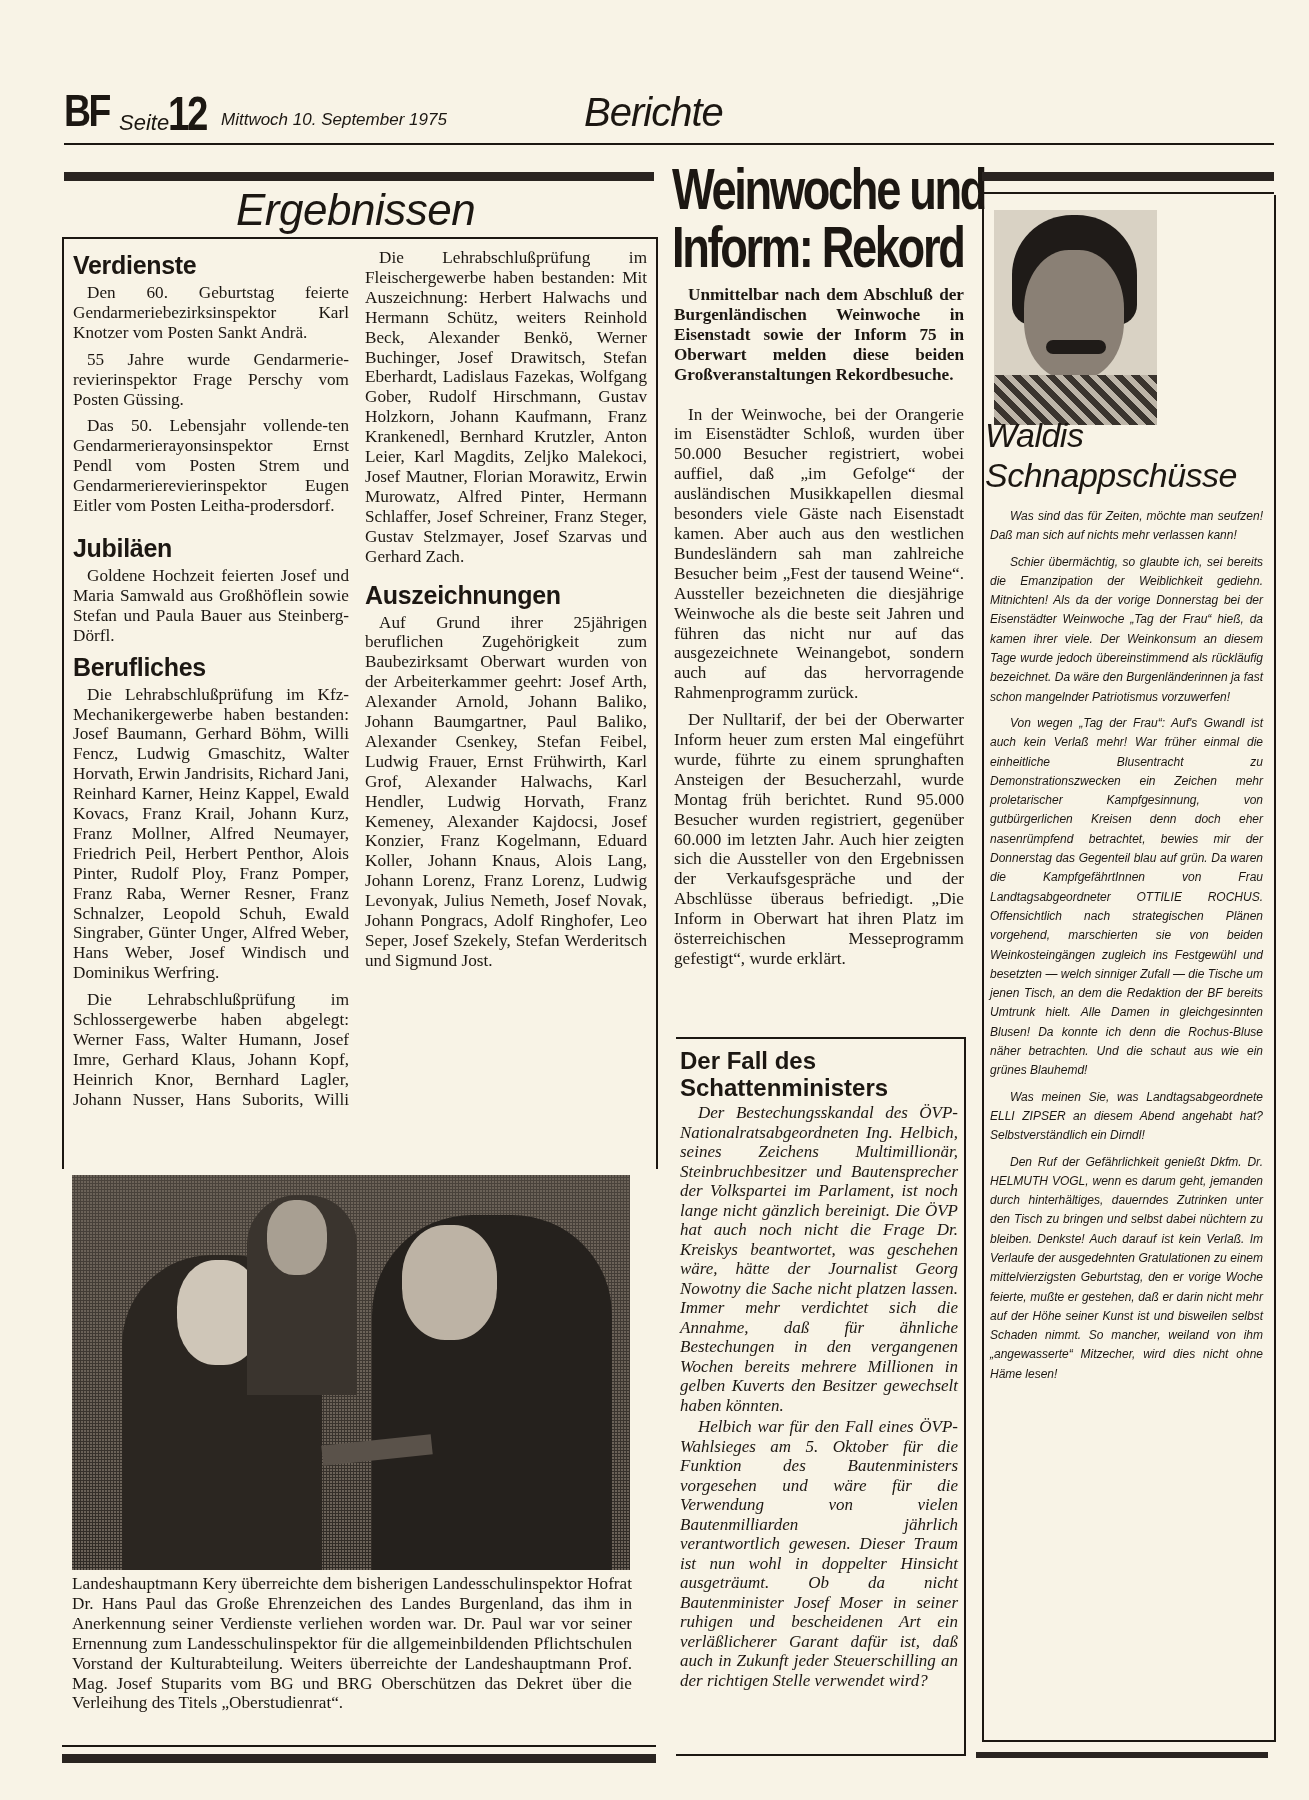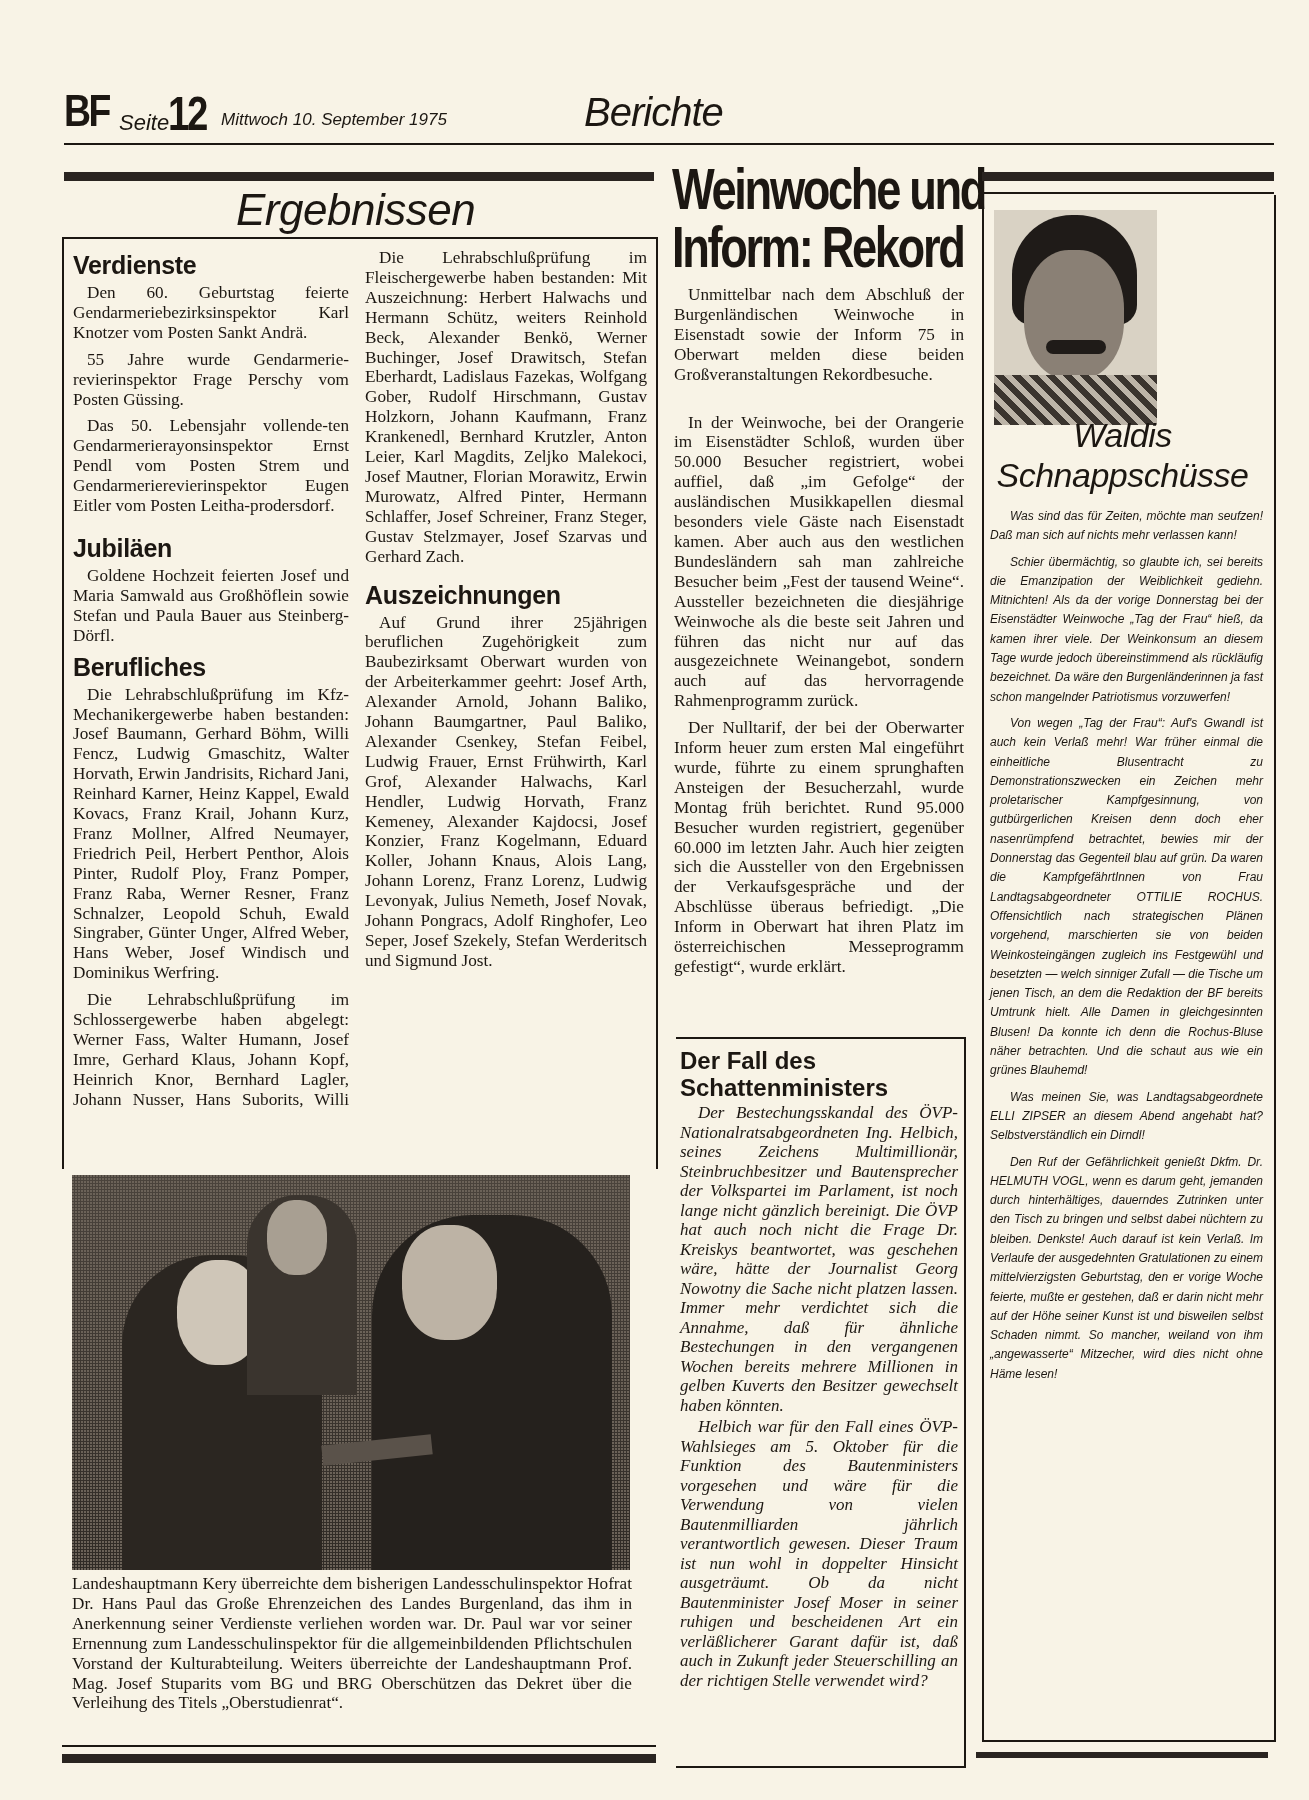--- a/index.html
+++ b/index.html
@@ -71,26 +71,26 @@
 </div>
 <div class="abs txt" style="left:72px;top:1574px;width:560px;text-indent:0;">Landeshauptmann Kery überreichte dem bisherigen Landesschulinspektor Hofrat Dr. Hans Paul das Große Ehrenzeichen des Landes Burgenland, das ihm in Anerkennung seiner Verdienste verliehen worden war. Dr. Paul war vor seiner Ernennung zum Landesschulinspektor für die allgemeinbildenden Pflichtschulen Vorstand der Kulturabteilung. Weiters überreichte der Landeshauptmann Prof. Mag. Josef Stuparits vom BG und BRG Oberschützen das Dekret über die Verleihung des Titels „Oberstudienrat“.</div>
 <div class="rule" style="left:62px;top:1745px;width:594px;height:2px;"></div>
 <div class="thickbar" style="left:62px;top:1754px;width:594px;"></div>
 
 <div class="abs sans" style="left:672px;top:160px;width:300px;font-weight:bold;font-size:58px;line-height:58px;letter-spacing:-3px;transform:scaleX(0.78);transform-origin:left top;white-space:nowrap;">
   <div>Weinwoche und</div>
   <div>Inform: Rekord</div>
 </div>
 <div class="abs txt" style="left:674px;top:285px;width:290px;">
-  <p style="font-weight:normal;margin-bottom:28px;">Unmittelbar nach dem Abschluß der Burgenländischen Weinwoche in Eisenstadt sowie der Inform 75 in Oberwart melden diese beiden Großveranstaltungen Rekordbesuche.</p>
+  <p style="font-weight:bold;margin-bottom:20px;">Unmittelbar nach dem Abschluß der Burgenländischen Weinwoche in Eisenstadt sowie der Inform 75 in Oberwart melden diese beiden Großveranstaltungen Rekordbesuche.</p>
   <p>In der Weinwoche, bei der Orangerie im Eisenstädter Schloß, wurden über 50.000 Besucher registriert, wobei auffiel, daß „im Gefolge“ der ausländischen Musikkapellen diesmal besonders viele Gäste nach Eisenstadt kamen. Aber auch aus den westlichen Bundesländern sah man zahlreiche Besucher beim „Fest der tausend Weine“. Aussteller bezeichneten die diesjährige Weinwoche als die beste seit Jahren und führen das nicht nur auf das ausgezeichnete Weinangebot, sondern auch auf das hervorragende Rahmenprogramm zurück.</p>
   <p>Der Nulltarif, der bei der Oberwarter Inform heuer zum ersten Mal eingeführt wurde, führte zu einem sprunghaften Ansteigen der Besucherzahl, wurde Montag früh berichtet. Rund 95.000 Besucher wurden registriert, gegenüber 60.000 im letzten Jahr. Auch hier zeigten sich die Aussteller von den Ergebnissen der Verkaufsgespräche und der Abschlüsse überaus befriedigt. „Die Inform in Oberwart hat ihren Platz im österreichischen Messeprogramm gefestigt“, wurde erklärt.</p>
 </div>
 
-<div class="abs" style="left:676px;top:1037px;width:278px;height:715px;border-top:2px solid #1c1712;border-right:2px solid #1c1712;border-bottom:2px solid #1c1712;padding:0 6px 12px 4px;">
+<div class="abs" style="left:676px;top:1037px;width:278px;height:715px;border-top:2px solid #1c1712;border-right:2px solid #1c1712;border-bottom:2px solid #1c1712;padding:0 6px 0 4px;">
   <div class="sans" style="font-weight:bold;font-size:24px;line-height:27px;margin-top:8px;margin-bottom:2px;">
     <div>Der Fall des</div>
     <div>Schattenministers</div>
   </div>
   <div class="iser">
     <p>Der Bestechungsskandal des ÖVP-Nationalratsabgeordneten Ing. Helbich, seines Zeichens Multimillionär, Steinbruchbesitzer und Bautensprecher der Volkspartei im Parlament, ist noch lange nicht gänzlich bereinigt. Die ÖVP hat auch noch nicht die Frage Dr. Kreiskys beantwortet, was geschehen wäre, hätte der Journalist Georg Nowotny die Sache nicht platzen lassen. Immer mehr verdichtet sich die Annahme, daß für ähnliche Bestechungen in den vergangenen Wochen bereits mehrere Millionen in gelben Kuverts den Besitzer gewechselt haben könnten.</p>
     <p>Helbich war für den Fall eines ÖVP-Wahlsieges am 5. Oktober für die Funktion des Bautenministers vorgesehen und wäre für die Verwendung von vielen Bautenmilliarden jährlich verantwortlich gewesen. Dieser Traum ist nun wohl in doppelter Hinsicht ausgeträumt. Ob da nicht Bautenminister Josef Moser in seiner ruhigen und bescheidenen Art ein verläßlicherer Garant dafür ist, daß auch in Zukunft jeder Steuerschilling an der richtigen Stelle verwendet wird?</p>
   </div>
 </div>
 
@@ -98,21 +98,21 @@
 <div class="rule" style="left:982px;top:192px;width:292px;height:2px;"></div>
 <div class="abs" style="left:982px;top:195px;width:290px;height:1545px;border-left:2px solid #1c1712;border-right:2px solid #1c1712;border-bottom:2px solid #1c1712;"></div>
 
 <div class="photo" style="left:994px;top:210px;width:163px;height:215px;background:#d9d2c4;">
   <div class="abs" style="left:18px;top:5px;width:125px;height:110px;background:#1f1b18;border-radius:60px 60px 20px 20px;"></div>
   <div class="abs" style="left:30px;top:40px;width:100px;height:130px;background:#8a8075;border-radius:45%;"></div>
   <div class="abs" style="left:52px;top:130px;width:60px;height:14px;background:#1f1b18;border-radius:8px;"></div>
   <div class="abs" style="left:0;top:165px;width:163px;height:50px;background:repeating-linear-gradient(45deg,#3a342e 0 6px,#bdb5a8 6px 12px);"></div>
 </div>
 
-<div class="abs sans" style="left:985px;top:415px;width:275px;text-align:center;font-style:italic;font-size:34px;line-height:40px;letter-spacing:-0.5px;">
+<div class="abs sans" style="left:985px;top:415px;width:275px;text-align:left;font-style:italic;font-size:34px;line-height:40px;letter-spacing:-0.5px;">
   <div>Waldis</div>
   <div>Schnappschüsse</div>
 </div>
 
 <div class="abs itxt" style="left:990px;top:507px;width:273px;">
   <p>Was sind das für Zeiten, möchte man seufzen! Daß man sich auf nichts mehr verlassen kann!</p>
   <p>Schier übermächtig, so glaubte ich, sei bereits die Emanzipation der Weiblichkeit gediehn. Mitnichten! Als da der vorige Donnerstag bei der Eisenstädter Weinwoche „Tag der Frau“ hieß, da kamen ihrer viele. Der Weinkonsum an diesem Tage wurde jedoch übereinstimmend als rückläufig bezeichnet. Da wäre den Burgenländerinnen ja fast schon mangelnder Patriotismus vorzuwerfen!</p>
   <p>Von wegen „Tag der Frau“: Auf's Gwandl ist auch kein Verlaß mehr! War früher einmal die einheitliche Blusentracht zu Demonstrationszwecken ein Zeichen mehr proletarischer Kampfgesinnung, von gutbürgerlichen Kreisen denn doch eher nasenrümpfend betrachtet, bewies mir der Donnerstag das Gegenteil blau auf grün. Da waren die KampfgefährtInnen von Frau Landtagsabgeordneter OTTILIE ROCHUS. Offensichtlich nach strategischen Plänen vorgehend, marschierten sie von beiden Weinkosteingängen zugleich ins Festgewühl und besetzten — welch sinniger Zufall — die Tische um jenen Tisch, an dem die Redaktion der BF bereits Umtrunk hielt. Alle Damen in gleichgesinnten Blusen! Da konnte ich denn die Rochus-Bluse näher betrachten. Und die schaut aus wie ein grünes Blauhemd!</p>
   <p>Was meinen Sie, was Landtagsabgeordnete ELLI ZIPSER an diesem Abend angehabt hat? Selbstverständlich ein Dirndl!</p>
   <p>Den Ruf der Gefährlichkeit genießt Dkfm. Dr. HELMUTH VOGL, wenn es darum geht, jemanden durch hinterhältiges, dauerndes Zutrinken unter den Tisch zu bringen und selbst dabei nüchtern zu bleiben. Denkste! Auch darauf ist kein Verlaß. Im Verlaufe der ausgedehnten Gratulationen zu einem mittelvierzigsten Geburtstag, den er vorige Woche feierte, mußte er gestehen, daß er darin nicht mehr auf der Höhe seiner Kunst ist und bisweilen selbst Schaden nimmt. So mancher, weiland von ihm „angewasserte“ Mitzecher, wird dies nicht ohne Häme lesen!</p>

